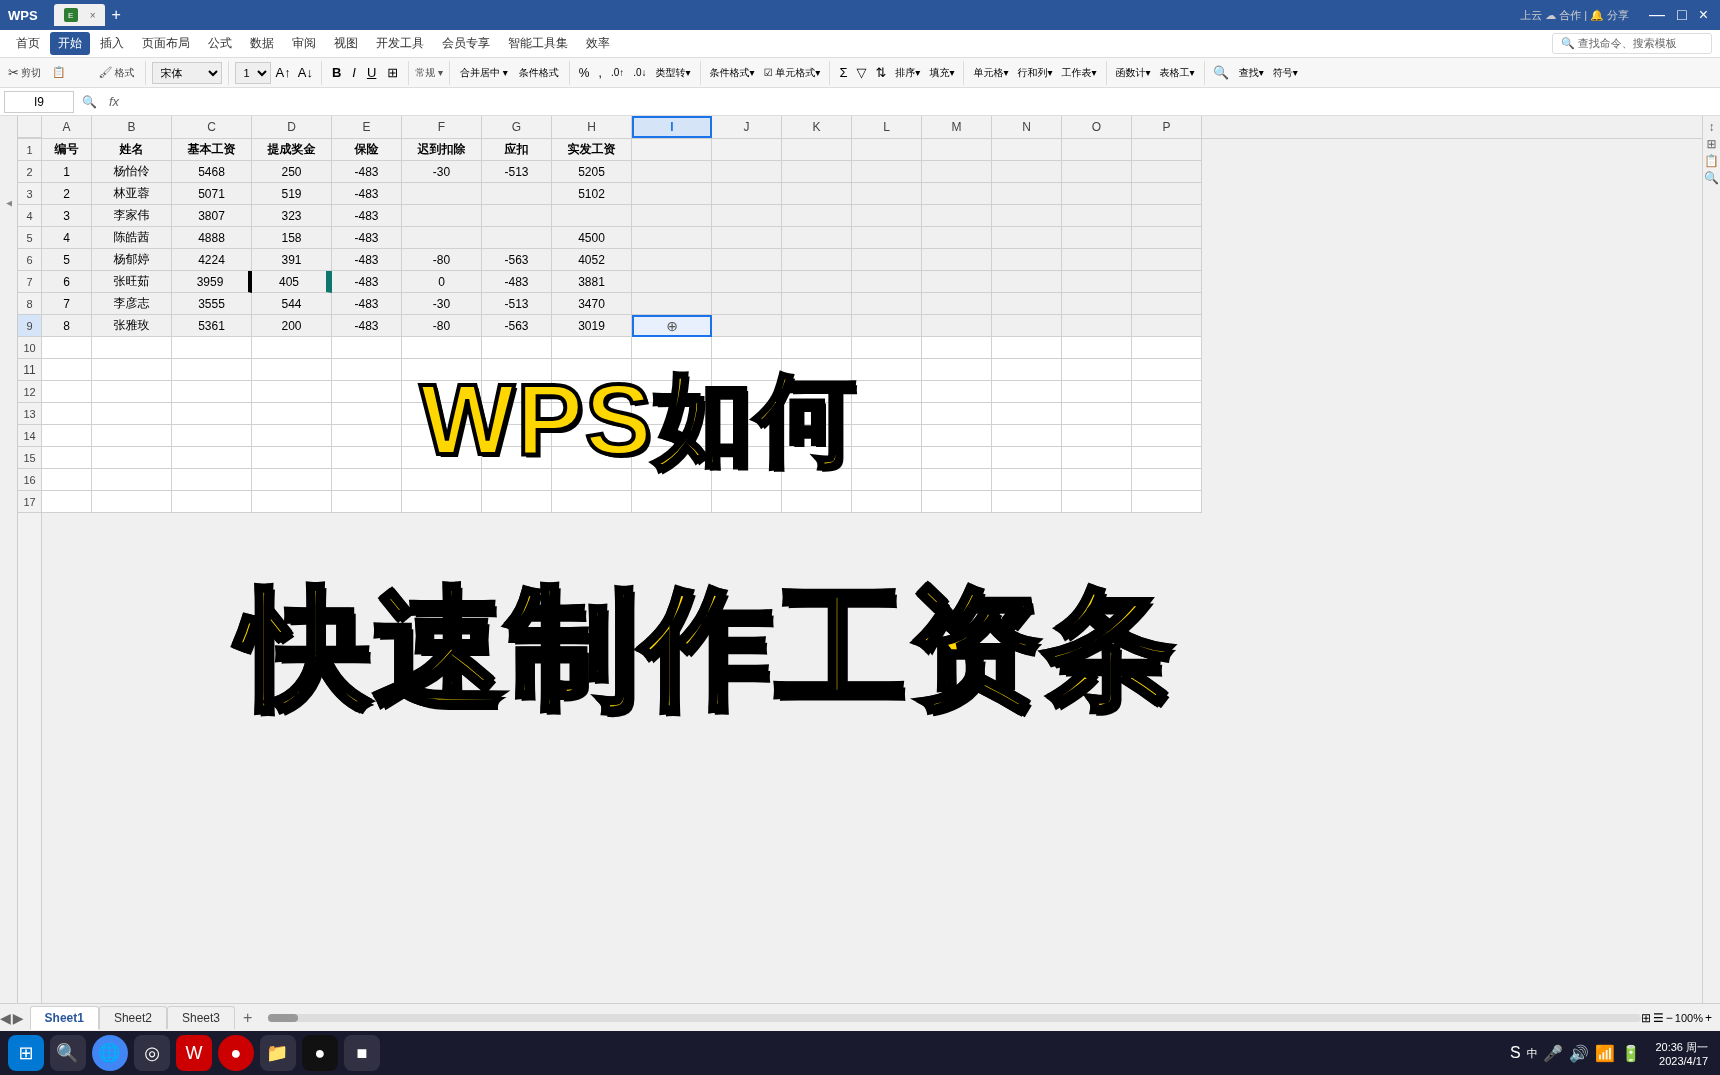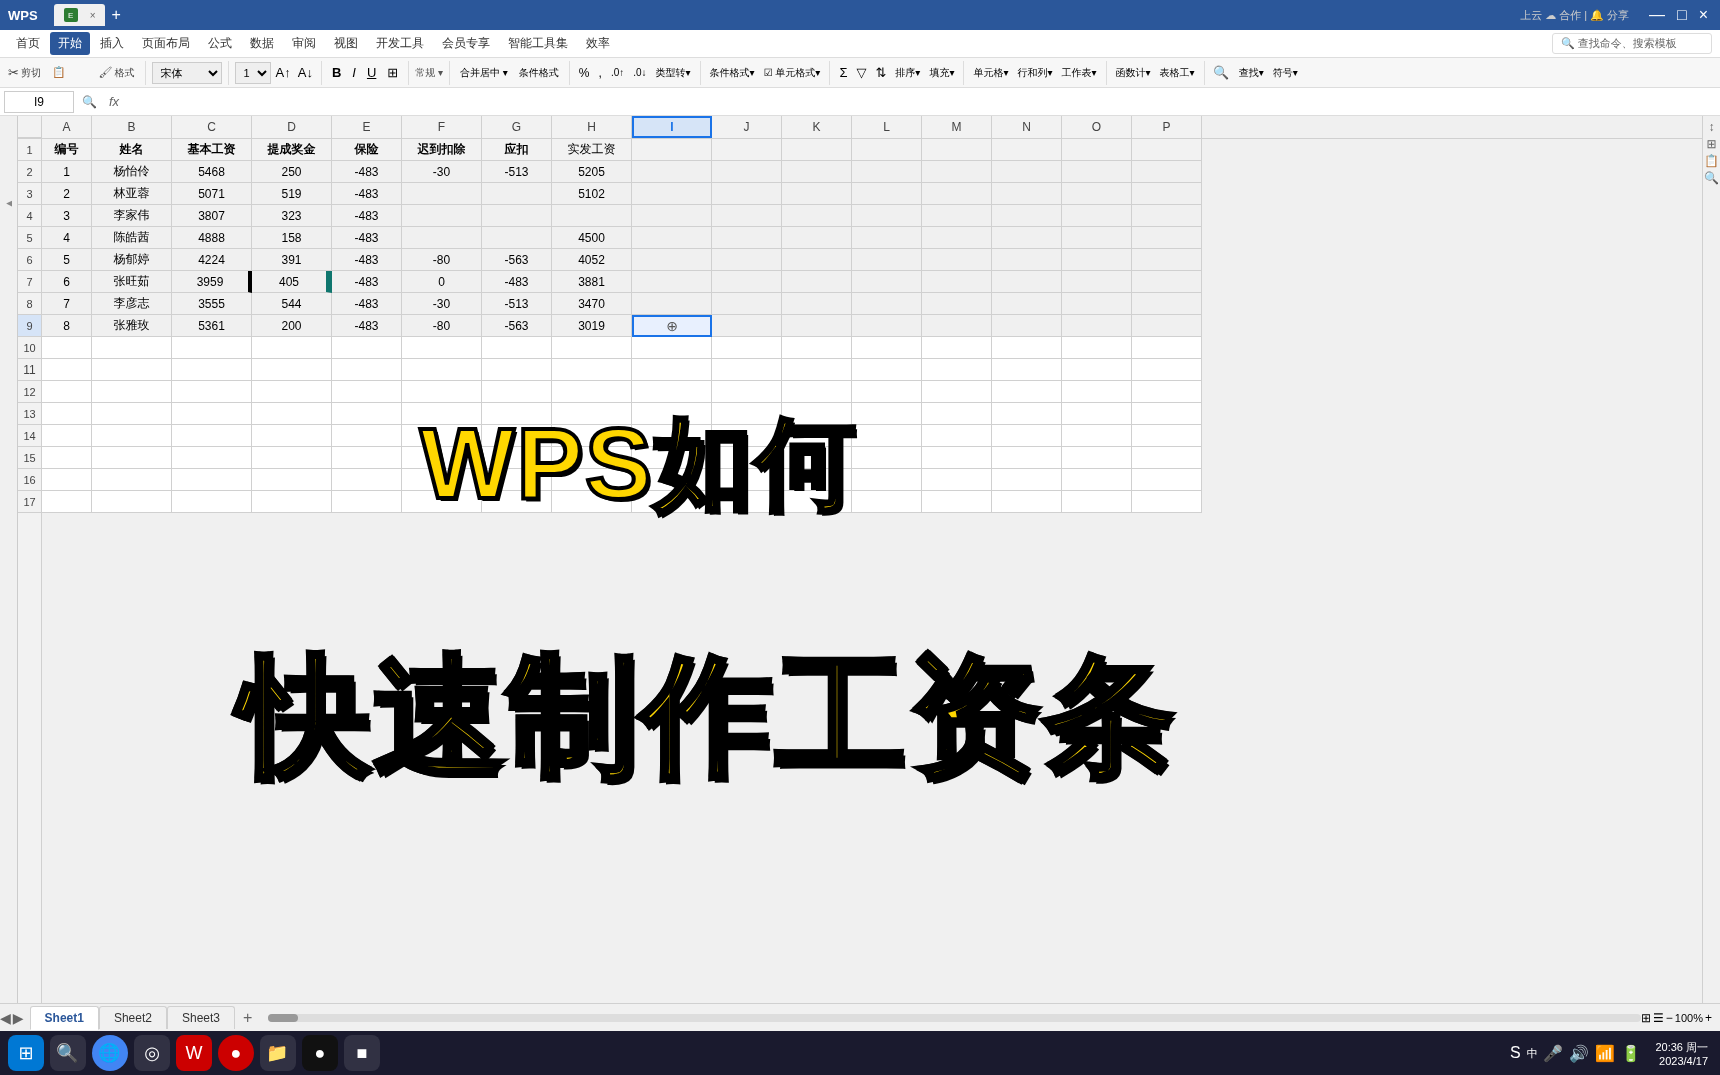--- a/index.html
+++ b/index.html
@@ -141,39 +141,38 @@
       outline: none;
       font-size: 12px;
       padding: 2px 4px;
     }
 
     
     .overlay-text {
       position: absolute;
       pointer-events: none;
       z-index: 100;
-      margin-top: 44px;
     }
 
     .overlay-title {
       top: 248px;
       left: 420px;
       font-size: 100px;
       font-weight: 900;
       color: #FFD700;
       -webkit-text-stroke: 4px #000;
       text-stroke: 4px #000;
       letter-spacing: 2px;
       line-height: 1.1;
       font-family: 'Microsoft YaHei', Arial, sans-serif;
       text-shadow: 3px 3px 0 #000, -1px -1px 0 #000, 1px -1px 0 #000, -1px 1px 0 #000;
     }
 
     .overlay-subtitle {
-      top: 478px;
+      top: 454px;
       left: 240px;
       font-size: 130px;
       font-weight: 900;
       color: #FFD700;
       -webkit-text-stroke: 5px #000;
       letter-spacing: 4px;
       line-height: 1.2;
       font-family: 'Microsoft YaHei', Arial, sans-serif;
       text-shadow: 4px 4px 0 #000, -2px -2px 0 #000, 2px -2px 0 #000, -2px 2px 0 #000;
     }
@@ -417,21 +416,21 @@
         <div style="flex:1; overflow:hidden;">
 
           <div style="display:flex;">
             <div style="width:50px; height:22px; border-right:1px solid #d0d0d0; border-bottom:1px solid #d0d0d0; background:#f2f2f2; font-weight:bold; display:flex; align-items:center; justify-content:center; font-size:12px;">编号</div>
             <div style="width:80px; height:22px; border-right:1px solid #d0d0d0; border-bottom:1px solid #d0d0d0; background:#f2f2f2; font-weight:bold; display:flex; align-items:center; justify-content:center; font-size:12px;">姓名</div>
             <div style="width:80px; height:22px; border-right:1px solid #d0d0d0; border-bottom:1px solid #d0d0d0; background:#f2f2f2; font-weight:bold; display:flex; align-items:center; justify-content:center; font-size:12px;">基本工资</div>
             <div style="width:80px; height:22px; border-right:1px solid #d0d0d0; border-bottom:1px solid #d0d0d0; background:#f2f2f2; font-weight:bold; display:flex; align-items:center; justify-content:center; font-size:12px;">提成奖金</div>
             <div style="width:70px; height:22px; border-right:1px solid #d0d0d0; border-bottom:1px solid #d0d0d0; background:#f2f2f2; font-weight:bold; display:flex; align-items:center; justify-content:center; font-size:12px;">保险</div>
             <div style="width:80px; height:22px; border-right:1px solid #d0d0d0; border-bottom:1px solid #d0d0d0; background:#f2f2f2; font-weight:bold; display:flex; align-items:center; justify-content:center; font-size:12px;">迟到扣除</div>
             <div style="width:70px; height:22px; border-right:1px solid #d0d0d0; border-bottom:1px solid #d0d0d0; background:#f2f2f2; font-weight:bold; display:flex; align-items:center; justify-content:center; font-size:12px;">应扣</div>
-            <div style="width:80px; height:22px; border-right:1px solid #d0d0d0; border-bottom:1px solid #d0d0d0; background:#f2f2f2; font-weight:normal; display:flex; align-items:center; justify-content:center; font-size:12px;">实发工资</div>
+            <div style="width:80px; height:22px; border-right:1px solid #d0d0d0; border-bottom:1px solid #d0d0d0; background:#f2f2f2; font-weight:bold; display:flex; align-items:center; justify-content:center; font-size:12px;">实发工资</div>
             <div style="width:80px; height:22px; border-right:1px solid #d0d0d0; border-bottom:1px solid #d0d0d0; background:#f2f2f2; display:flex; align-items:center; justify-content:center; font-size:12px;"></div>
             <div style="width:70px; height:22px; border-right:1px solid #d0d0d0; border-bottom:1px solid #d0d0d0; background:#f2f2f2; display:flex; align-items:center; justify-content:center; font-size:12px;"></div>
             <div style="width:70px; height:22px; border-right:1px solid #d0d0d0; border-bottom:1px solid #d0d0d0; background:#f2f2f2; display:flex; align-items:center; justify-content:center; font-size:12px;"></div>
             <div style="width:70px; height:22px; border-right:1px solid #d0d0d0; border-bottom:1px solid #d0d0d0; background:#f2f2f2; display:flex; align-items:center; justify-content:center; font-size:12px;"></div>
             <div style="width:70px; height:22px; border-right:1px solid #d0d0d0; border-bottom:1px solid #d0d0d0; background:#f2f2f2; display:flex; align-items:center; justify-content:center; font-size:12px;"></div>
             <div style="width:70px; height:22px; border-right:1px solid #d0d0d0; border-bottom:1px solid #d0d0d0; background:#f2f2f2; display:flex; align-items:center; justify-content:center; font-size:12px;"></div>
             <div style="width:70px; height:22px; border-right:1px solid #d0d0d0; border-bottom:1px solid #d0d0d0; background:#f2f2f2; display:flex; align-items:center; justify-content:center; font-size:12px;"></div>
             <div style="width:70px; height:22px; border-right:1px solid #d0d0d0; border-bottom:1px solid #d0d0d0; background:#f2f2f2; display:flex; align-items:center; justify-content:center; font-size:12px;"></div>
           </div>
 

